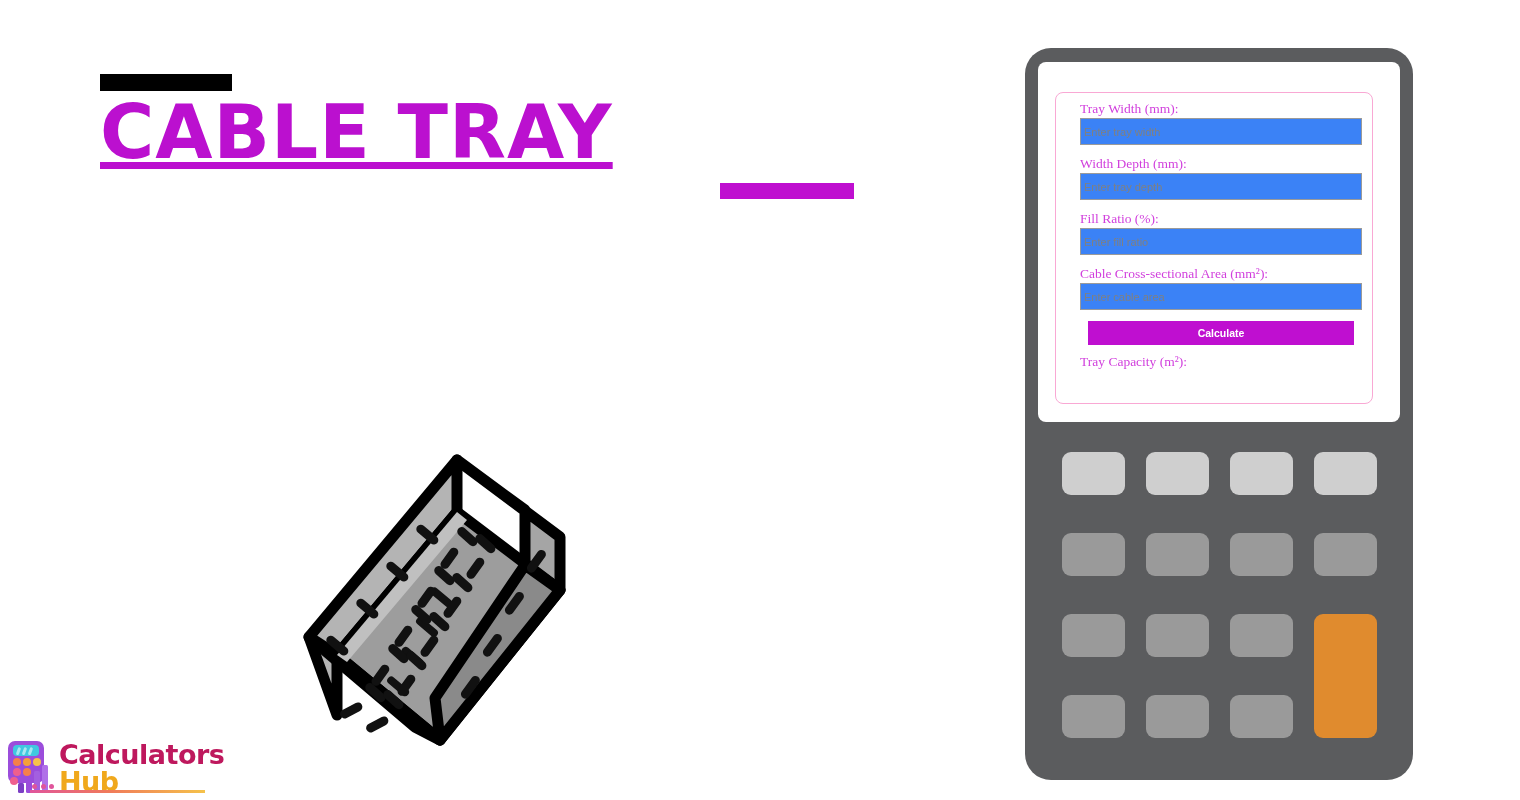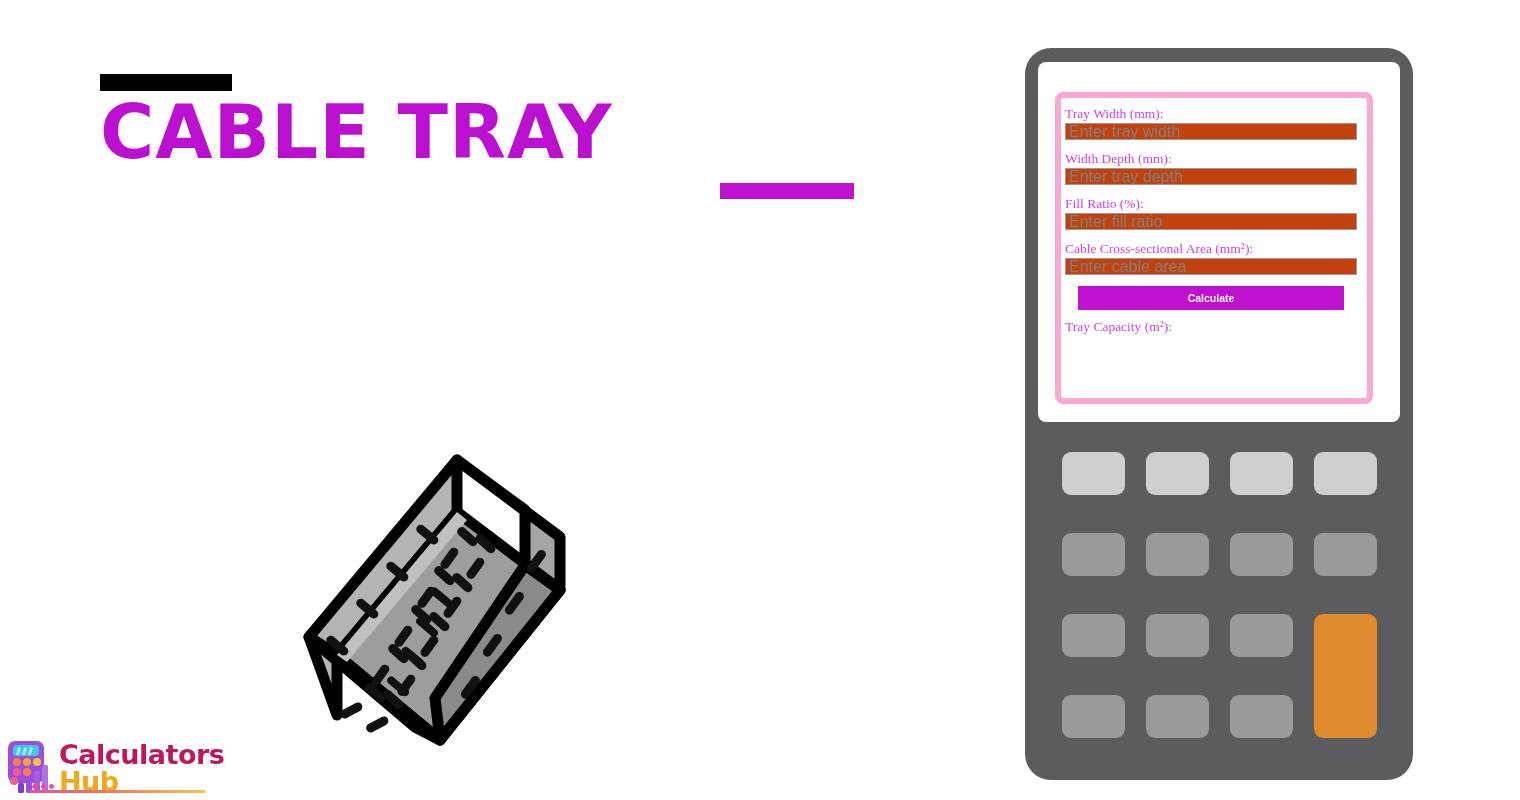--- a/index.html
+++ b/index.html
@@ -37,20 +37,21 @@
   .title-line {
     font-family: "DejaVu Sans", sans-serif;
     font-weight: bold;
     font-size: 74px;
     line-height: 0.95;
     letter-spacing: 1px;
     margin: 0;
     white-space: nowrap;
     transform: scaleX(1.0);
     transform-origin: left center;
+    text-decoration: underline;
   }
   .title-magenta { color: #bb10cf; }
   .title-black   { color: #000000; }
   #title-line-1 { margin-bottom: 16px; }
   #title-line-2 { margin-bottom: 18px; }
   #rule-bottom-wrap {
     position: relative;
     height: 20px;
   }
   .rule-bottom {
@@ -141,43 +142,43 @@
     height: 360px;
     background: #ffffff;
     border-radius: 8px;
   }
   #form-card {
     position: absolute;
     left: 17px;
     top: 30px;
     width: 318px;
     height: 312px;
-    border: 6px solid #f9a8d4;
+    border: 1px solid #f9a8d4;
     border-radius: 8px;
     box-sizing: border-box;
-    padding: 8px 10px 0 4px;
+    padding: 8px 10px 0 24px;
   }
   .field-label {
     font-family: "Liberation Serif", serif;
     font-size: 13.5px;
     color: #d13fdd;
     display: block;
     margin: 0 0 1px 0;
     line-height: 16px;
   }
   .field-input {
     display: block;
     width: 100%;
     box-sizing: border-box;
-    height: 17px;
+    height: 27px;
     font-family: "Liberation Sans", sans-serif;
-    font-size: 16px;
+    font-size: 11px;
     color: #222;
     border: 1px solid #9a9a9a;
-    background: #c2410c;
+    background: #3b82f6;
     padding: 0 3px;
     border-radius: 0;
     margin: 0 0 11px 0;
     outline: none;
   }
   .field-input::placeholder { color: #808080; opacity: 1; }
   .action-button {
     display: block;
     width: 266px;
     margin: 0 auto 7px auto;

